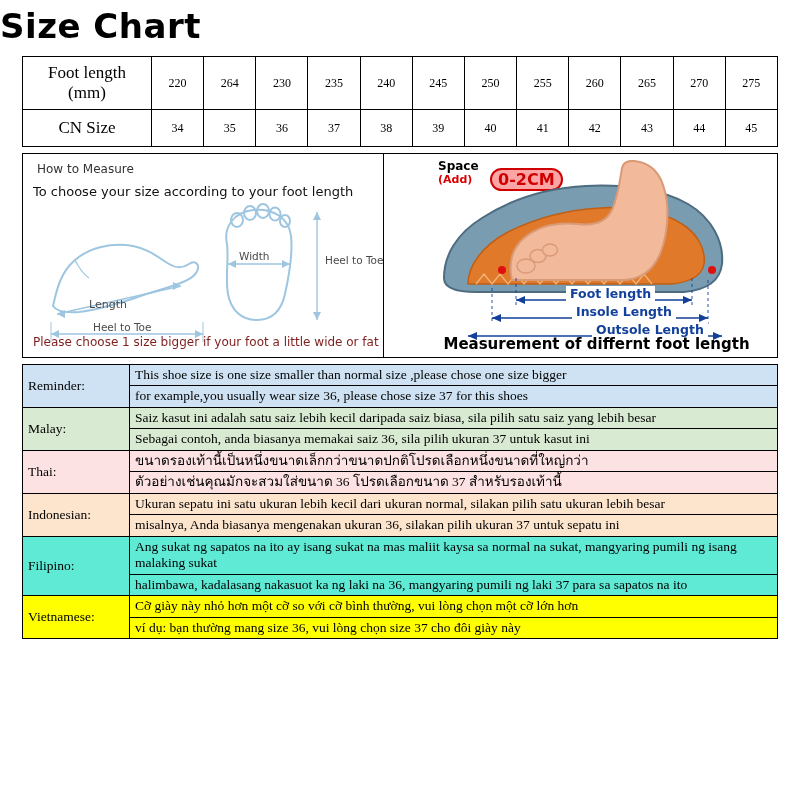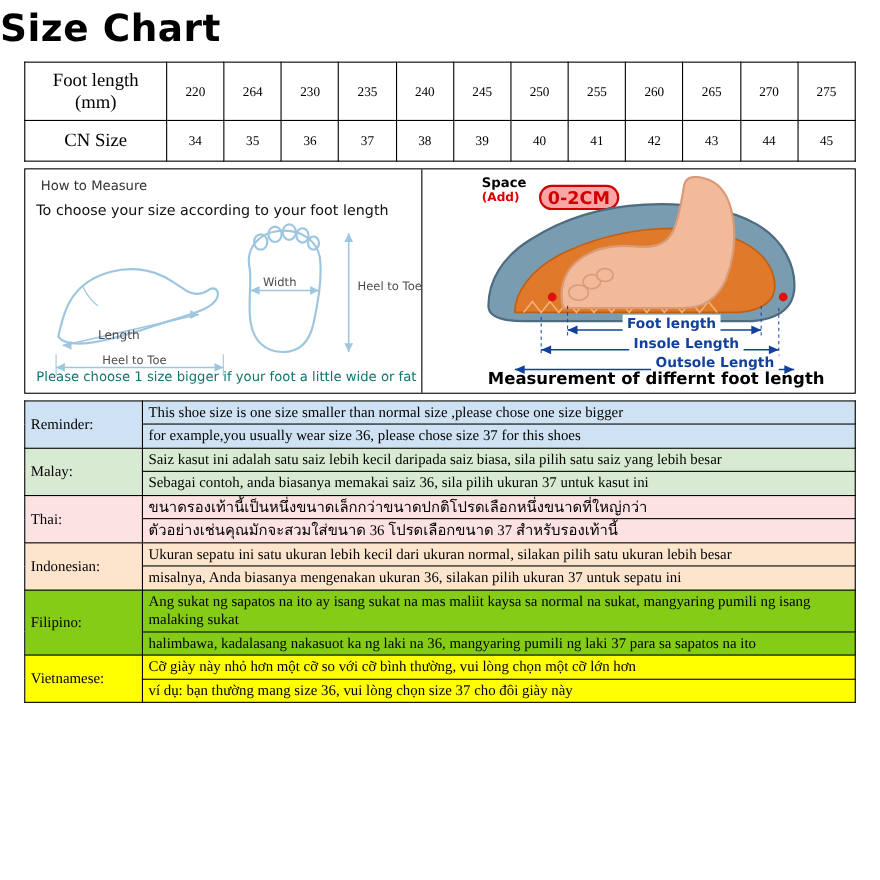--- a/index.html
+++ b/index.html
@@ -87,21 +87,21 @@
     font-family: "DejaVu Sans", sans-serif;
     font-size: 13px;
     color: #111;
   }
   .please {
     position: absolute;
     left: 10px;
     bottom: 8px;
     font-family: "DejaVu Sans", sans-serif;
     font-size: 12px;
-    color: #0f766e;
+    color: #7f1d1d;
   }
   .meas-caption {
     position: absolute;
     left: 0;
     right: 0;
     bottom: 4px;
     text-align: center;
     font-family: "DejaVu Sans", sans-serif;
     font-weight: bold;
     font-size: 15px;
@@ -160,21 +160,21 @@
     line-height: 1.22;
   }
   .lang-table td.label {
     width: 96px;
     white-space: nowrap;
   }
   .lang-table tr.r-blue td { background: #cfe2f3; }
   .lang-table tr.r-green td { background: #d9ead3; }
   .lang-table tr.r-pink td { background: #fde2e4; }
   .lang-table tr.r-orange td { background: #fde5cd; }
-  .lang-table tr.r-cyan td { background: #84cc16; }
+  .lang-table tr.r-cyan td { background: #5eead4; }
   .lang-table tr.r-yellow td { background: #ffff00; }
 </style>
 </head>
 <body>
 
 <div class="page">
 
   <div class="title">Size Chart</div>
 
   <table class="size-table">

